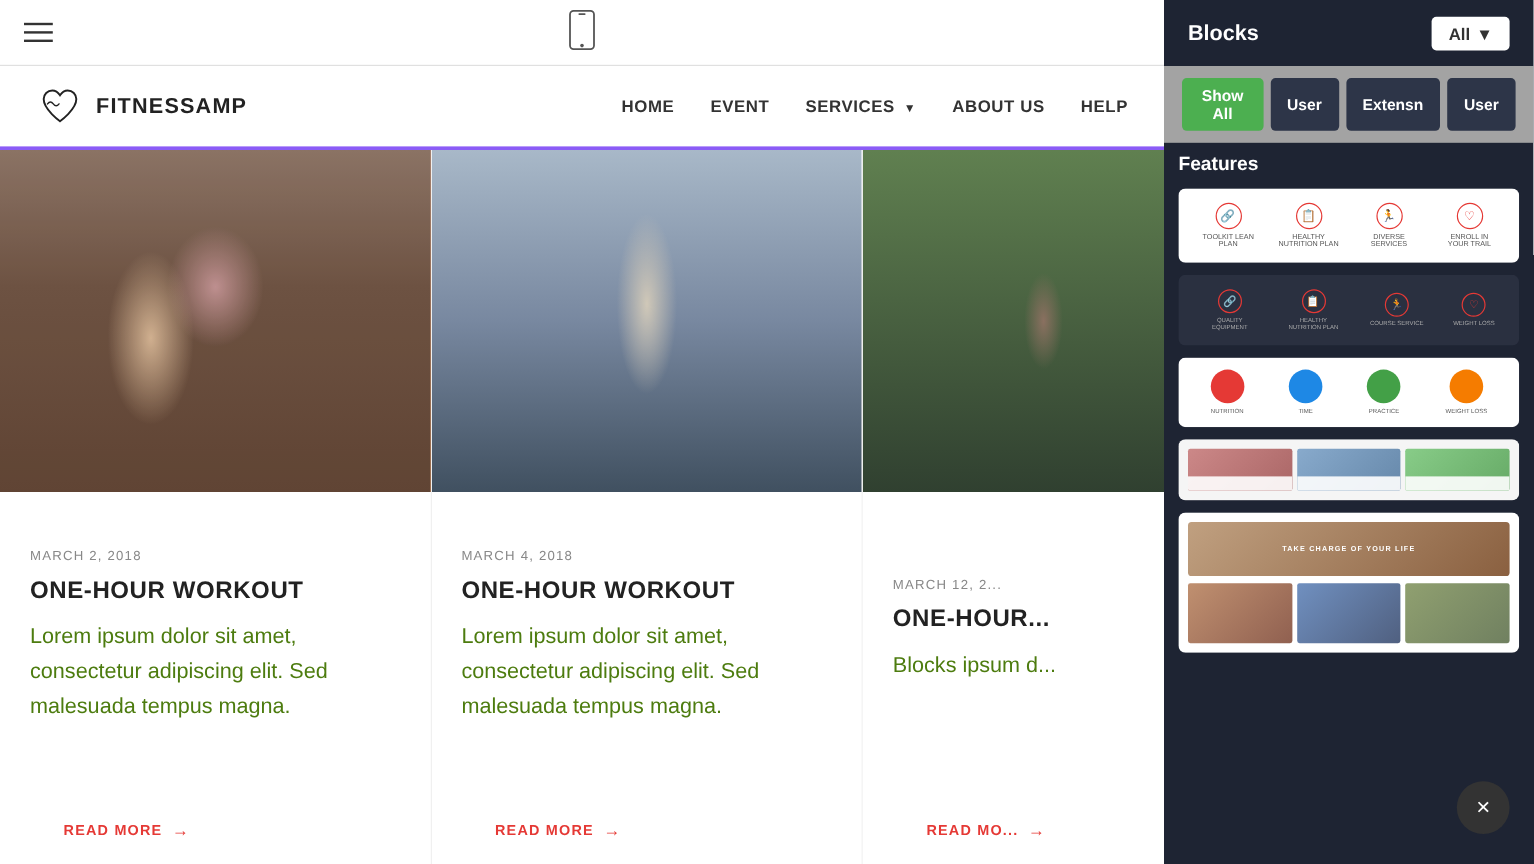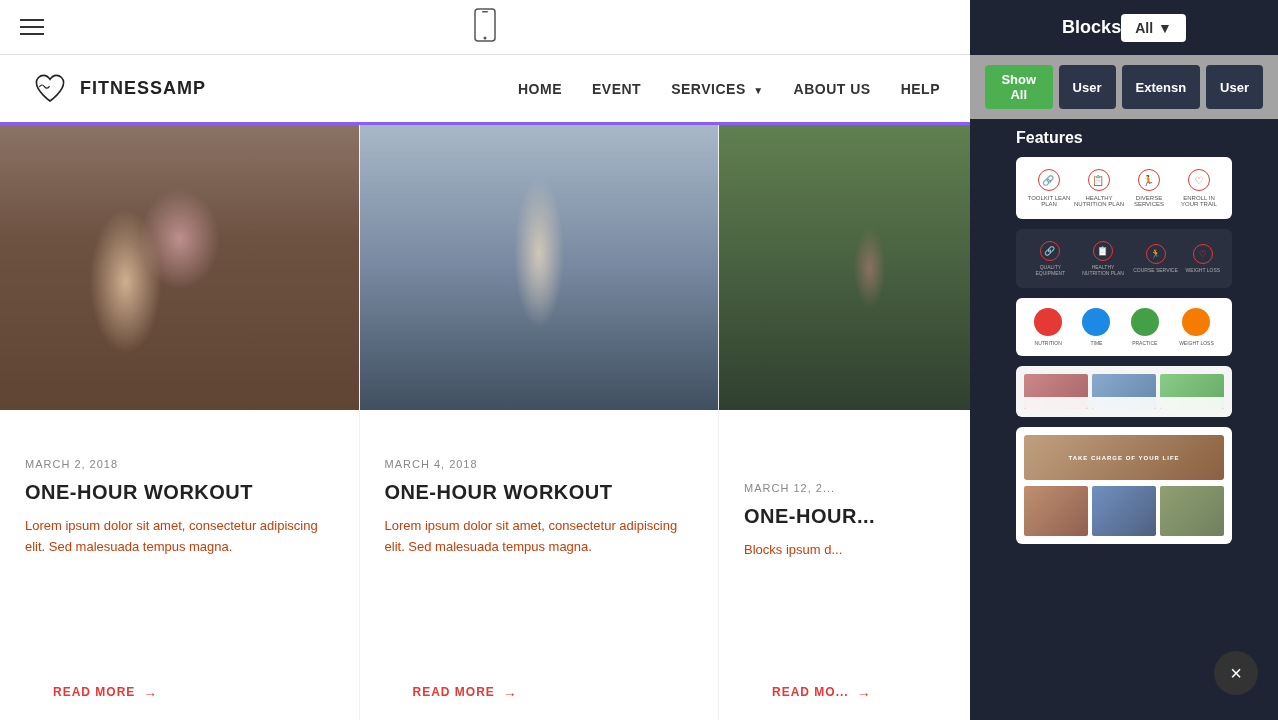--- a/index.html
+++ b/index.html
@@ -177,22 +177,22 @@
     .card-title {
       font-size: 20px;
       font-weight: 900;
       color: #222;
       text-transform: uppercase;
       margin-bottom: 12px;
       line-height: 1.2;
       letter-spacing: 0.5px;
     }
     .card-excerpt {
-      font-size: 13px;
-      color: #c2410c;
+      font-size: 18px;
+      color: #4d7c0f;
       line-height: 1.6;
       flex: 1;
     }
     .card-footer {
       padding: 15px 25px 20px;
       border-top: none;
       margin-left: 28px;
     }
     .read-more {
       font-size: 12px;
@@ -578,21 +578,21 @@
       <div class="card-footer">
         <a class="read-more" href="#">
           <span>READ MO...</span>
           <span class="read-more-arrow">→</span>
         </a>
       </div>
     </div>
   </div>
 </div>
 
-<div class="right-panel" style="position:relative;align-items:center;">
+<div class="right-panel" style="position:relative;">
 
   <div class="panel-header">
     <span class="panel-title">Blocks</span>
     <button class="all-dropdown">
       <span>All</span>
       <span>▼</span>
     </button>
   </div>
 
   <div class="panel-tabs">

